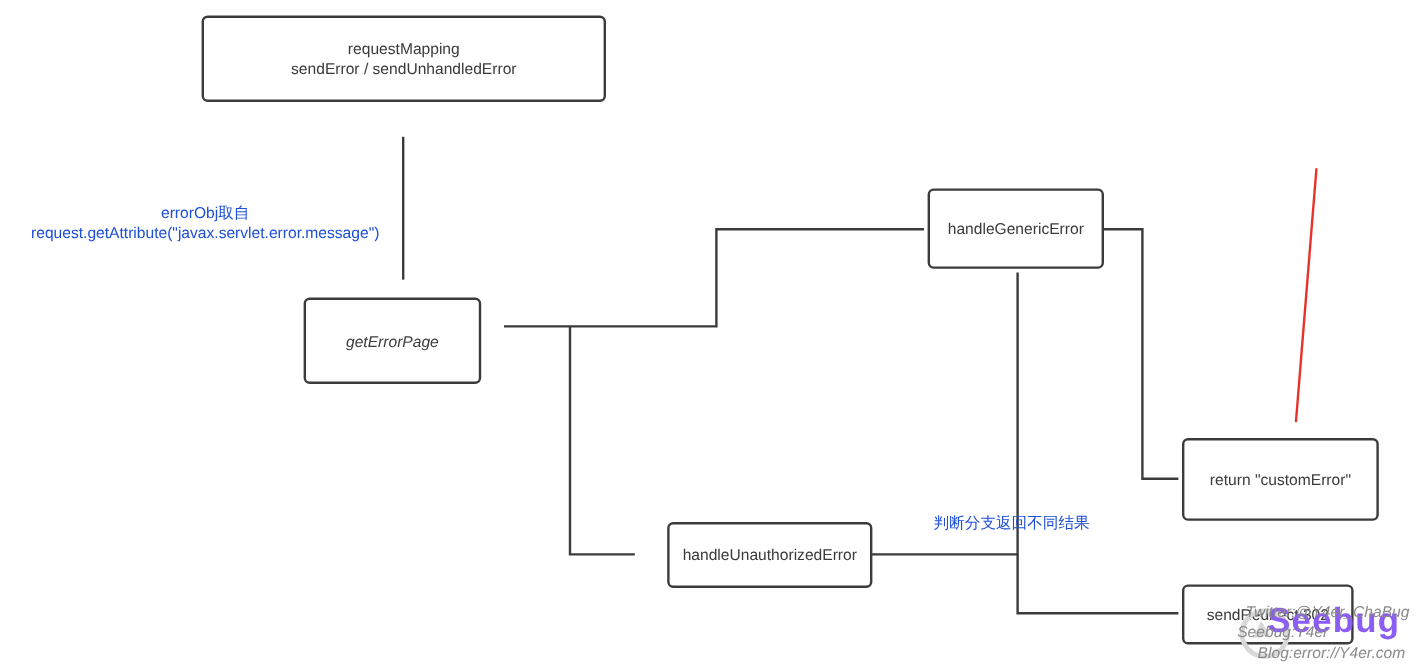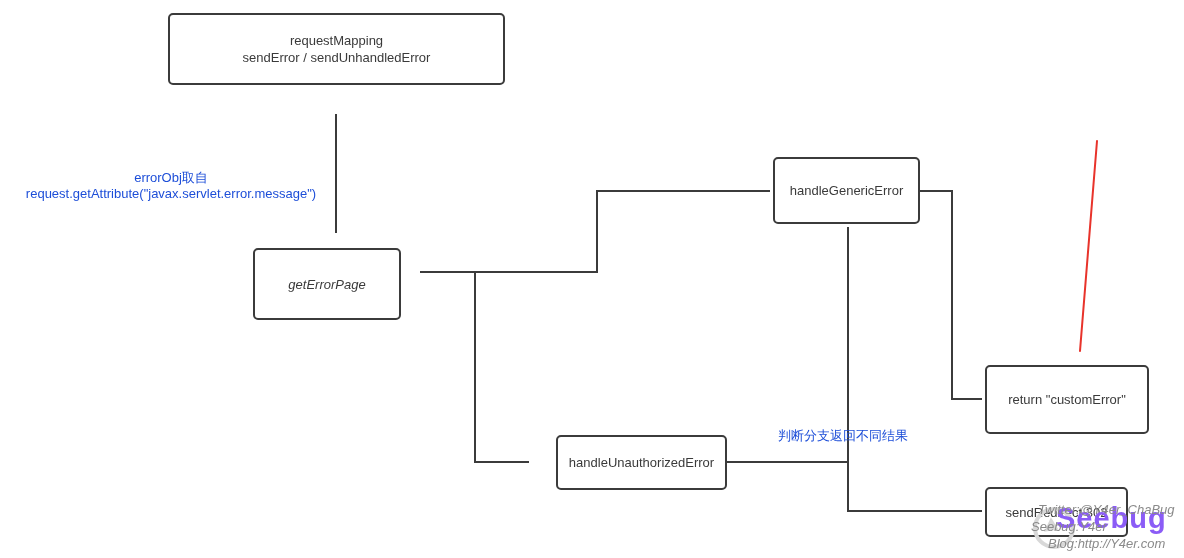--- a/index.html
+++ b/index.html
@@ -92,15 +92,15 @@
     <div>request.getAttribute("javax.servlet.error.message")</div>
   </div>
 
   <div class="annotation" style="left:768px;top:428px;width:140px;text-align:right;">判断分支返回不同结果</div>
 
   <div class="wm-ghost-circle"></div>
   <div class="wm-ghost-text">Seebug</div>
 
   <div class="wm-line" style="left:1038px;top:502px;text-align:center;">Twitter:@Y4er_ChaBug</div>
   <div class="wm-line" style="left:1031px;top:519px;">Seebug:Y4er</div>
-  <div class="wm-line" style="left:1048px;top:536px;">Blog:http://Y4er.com</div>
+  <div class="wm-line" style="left:1048px;top:536px;">Blog:error://Y4er.com</div>
 
 </div>
 
 </body></html>

